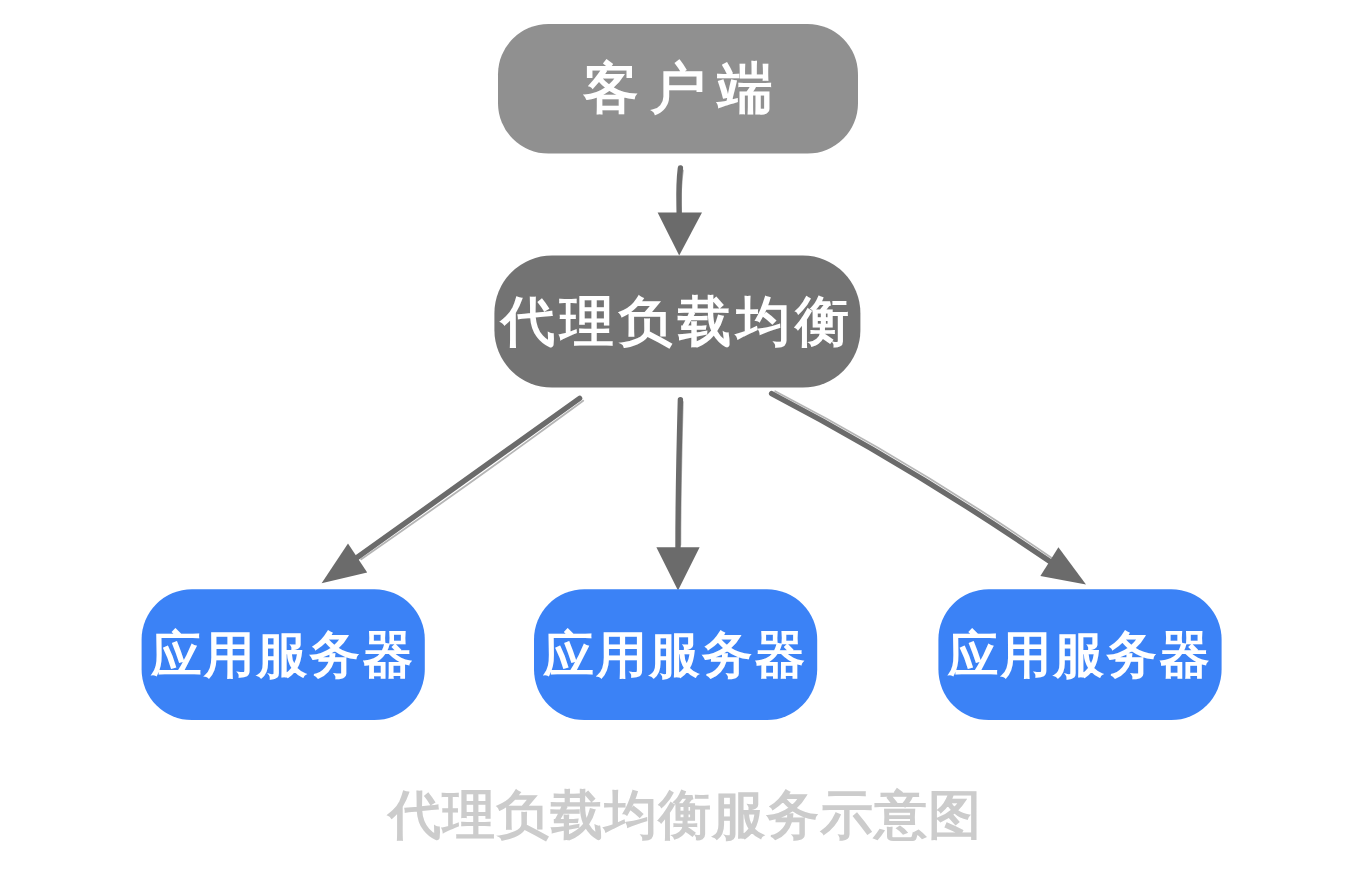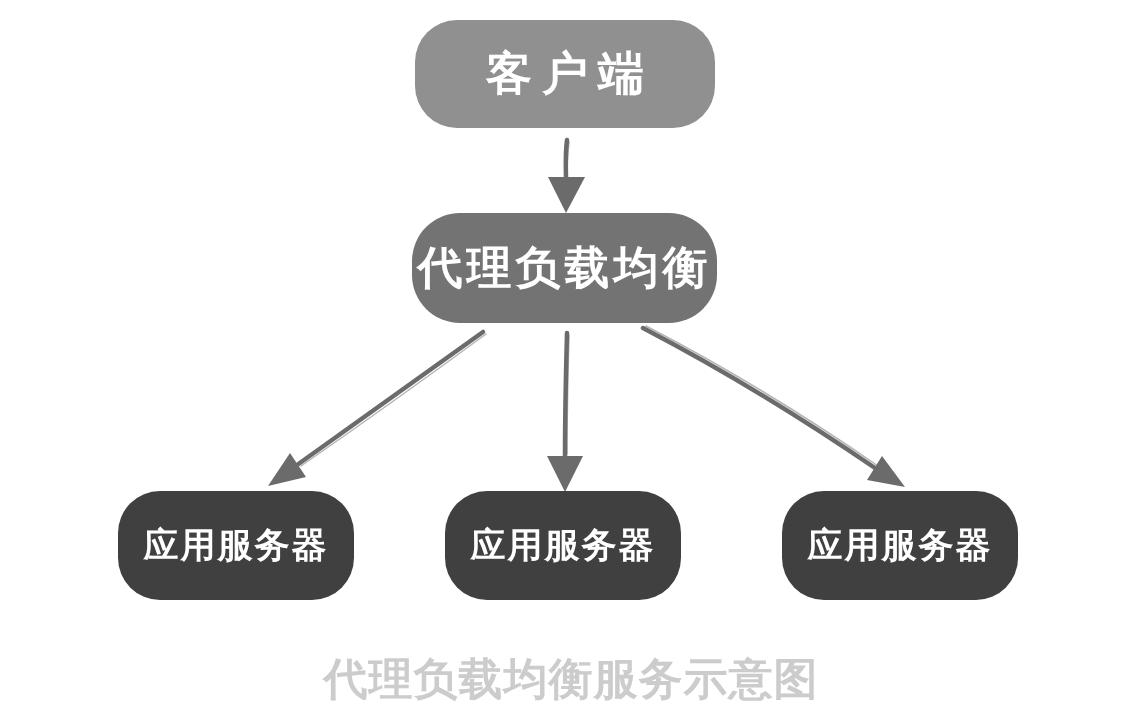--- a/index.html
+++ b/index.html
@@ -41,23 +41,23 @@
     left: 412px; top: 213px;
     width: 305px; height: 110px;
     background: #737373;
     border-radius: 48px;
     font-size: 45px;
     letter-spacing: 4px;
   }
   .node-server {
     top: 491px;
     width: 236px; height: 109px;
-    background: #404040;
+    background: #3b82f6;
     border-radius: 42px;
-    font-size: 35px;
+    font-size: 42px;
     letter-spacing: 2px;
   }
   .node-server-1 { left: 118px; }
   .node-server-2 { left: 445px; }
   .node-server-3 { left: 782px; }
   .arrow-layer {
     position: absolute;
     left: 0; top: 0;
     width: 1142px; height: 726px;
     pointer-events: none;

